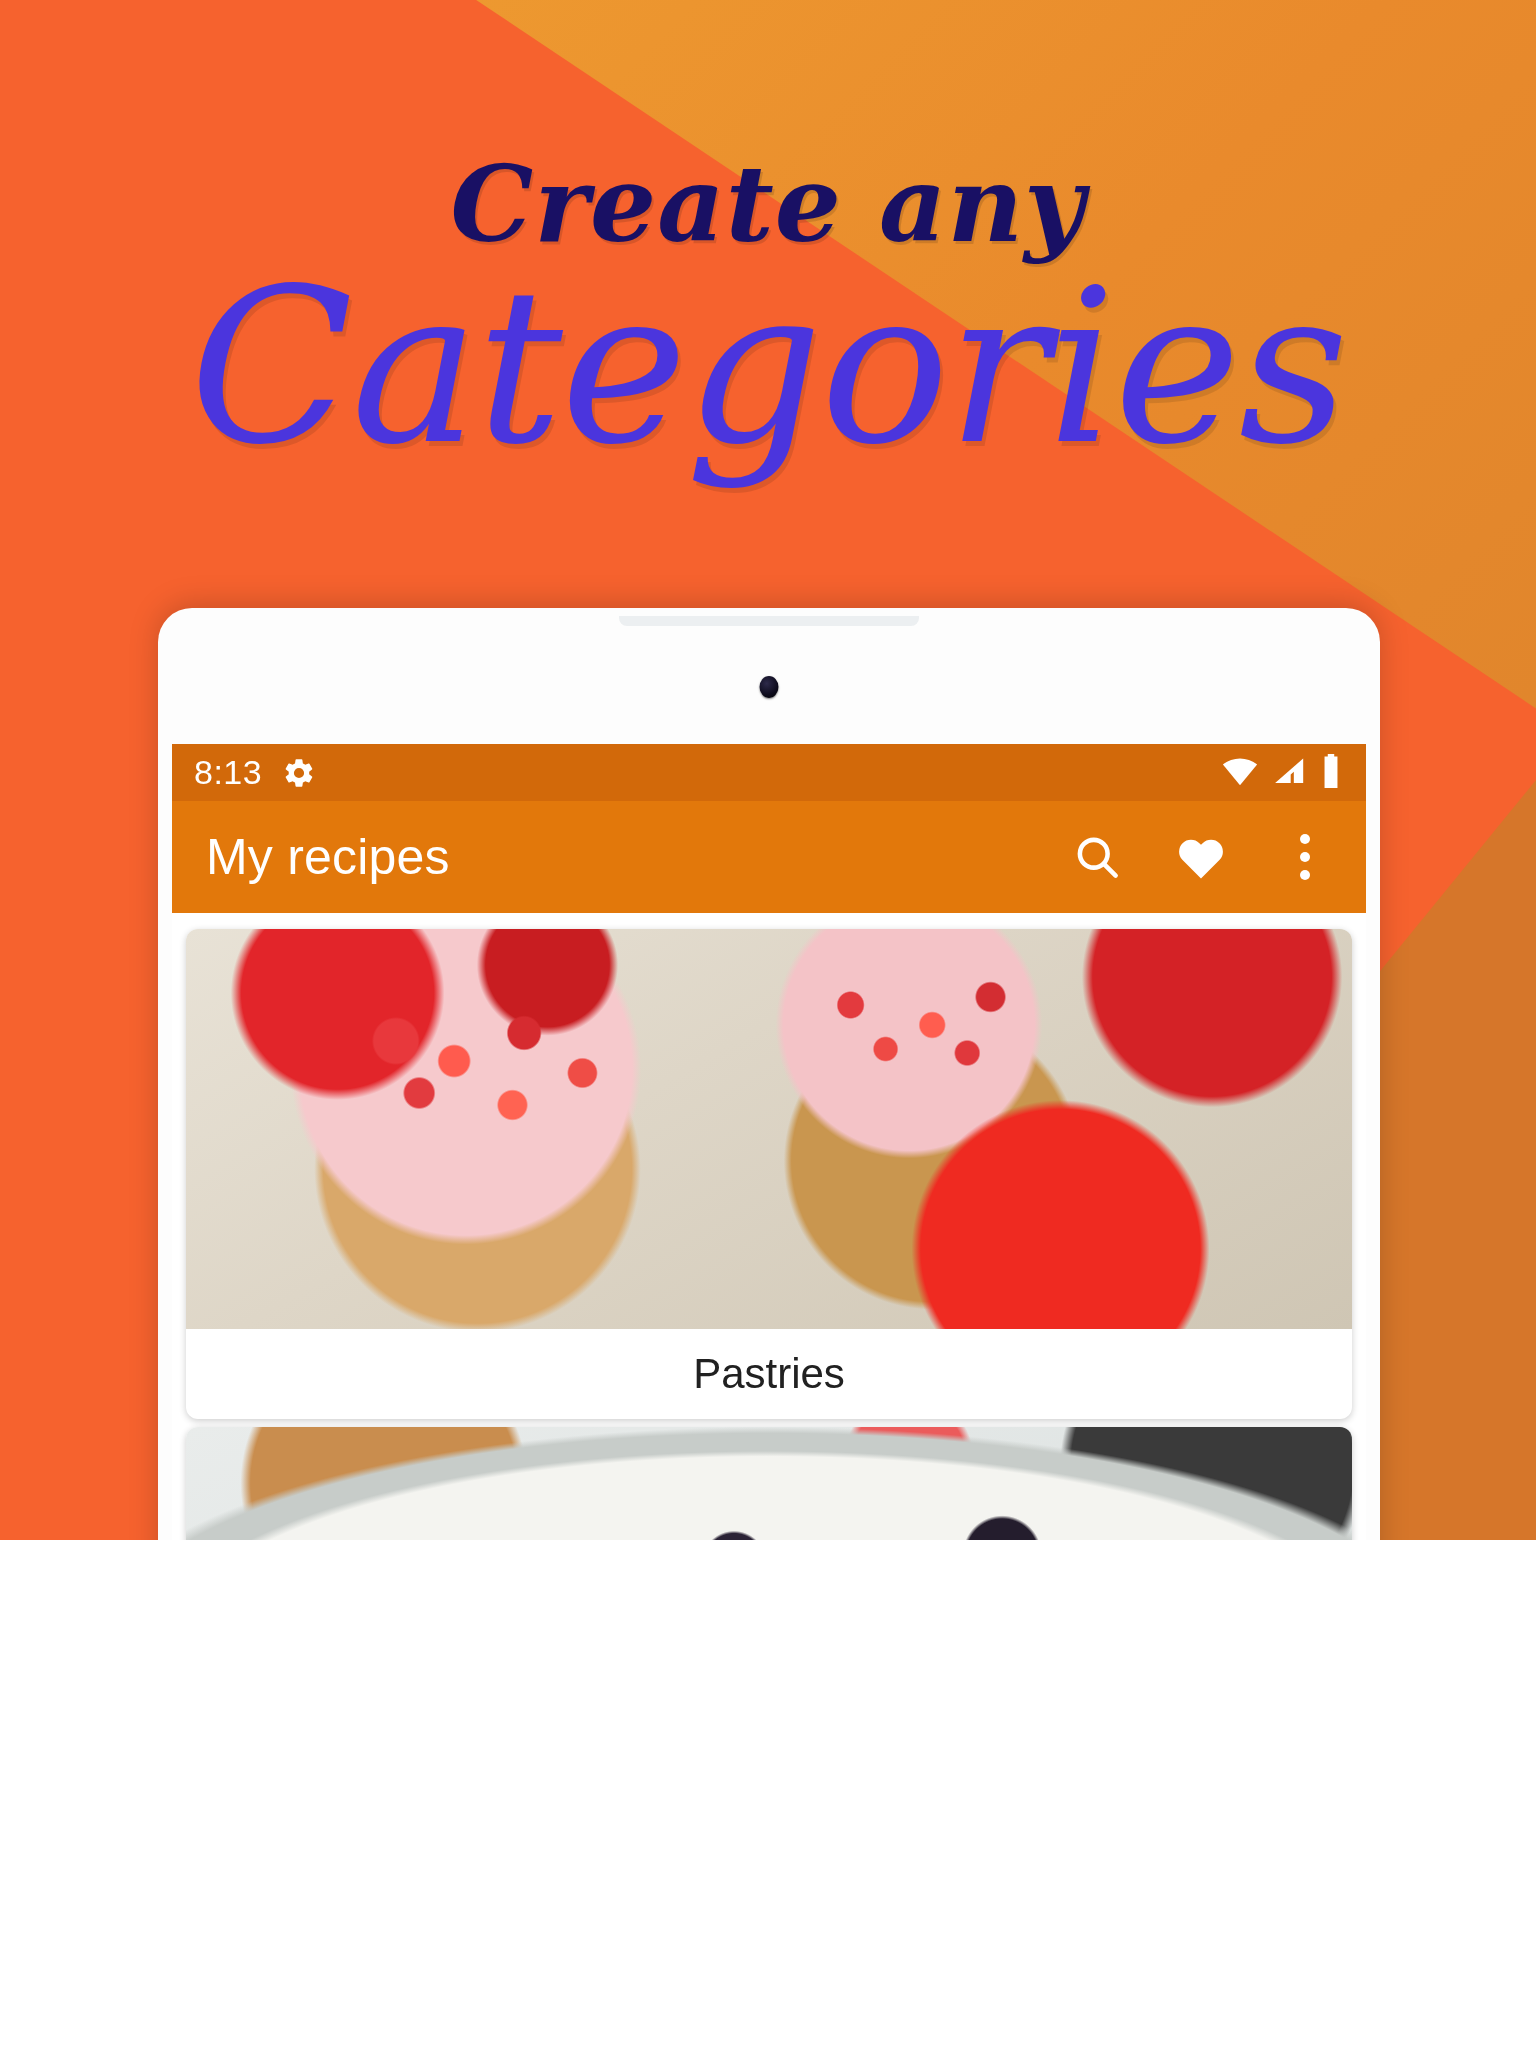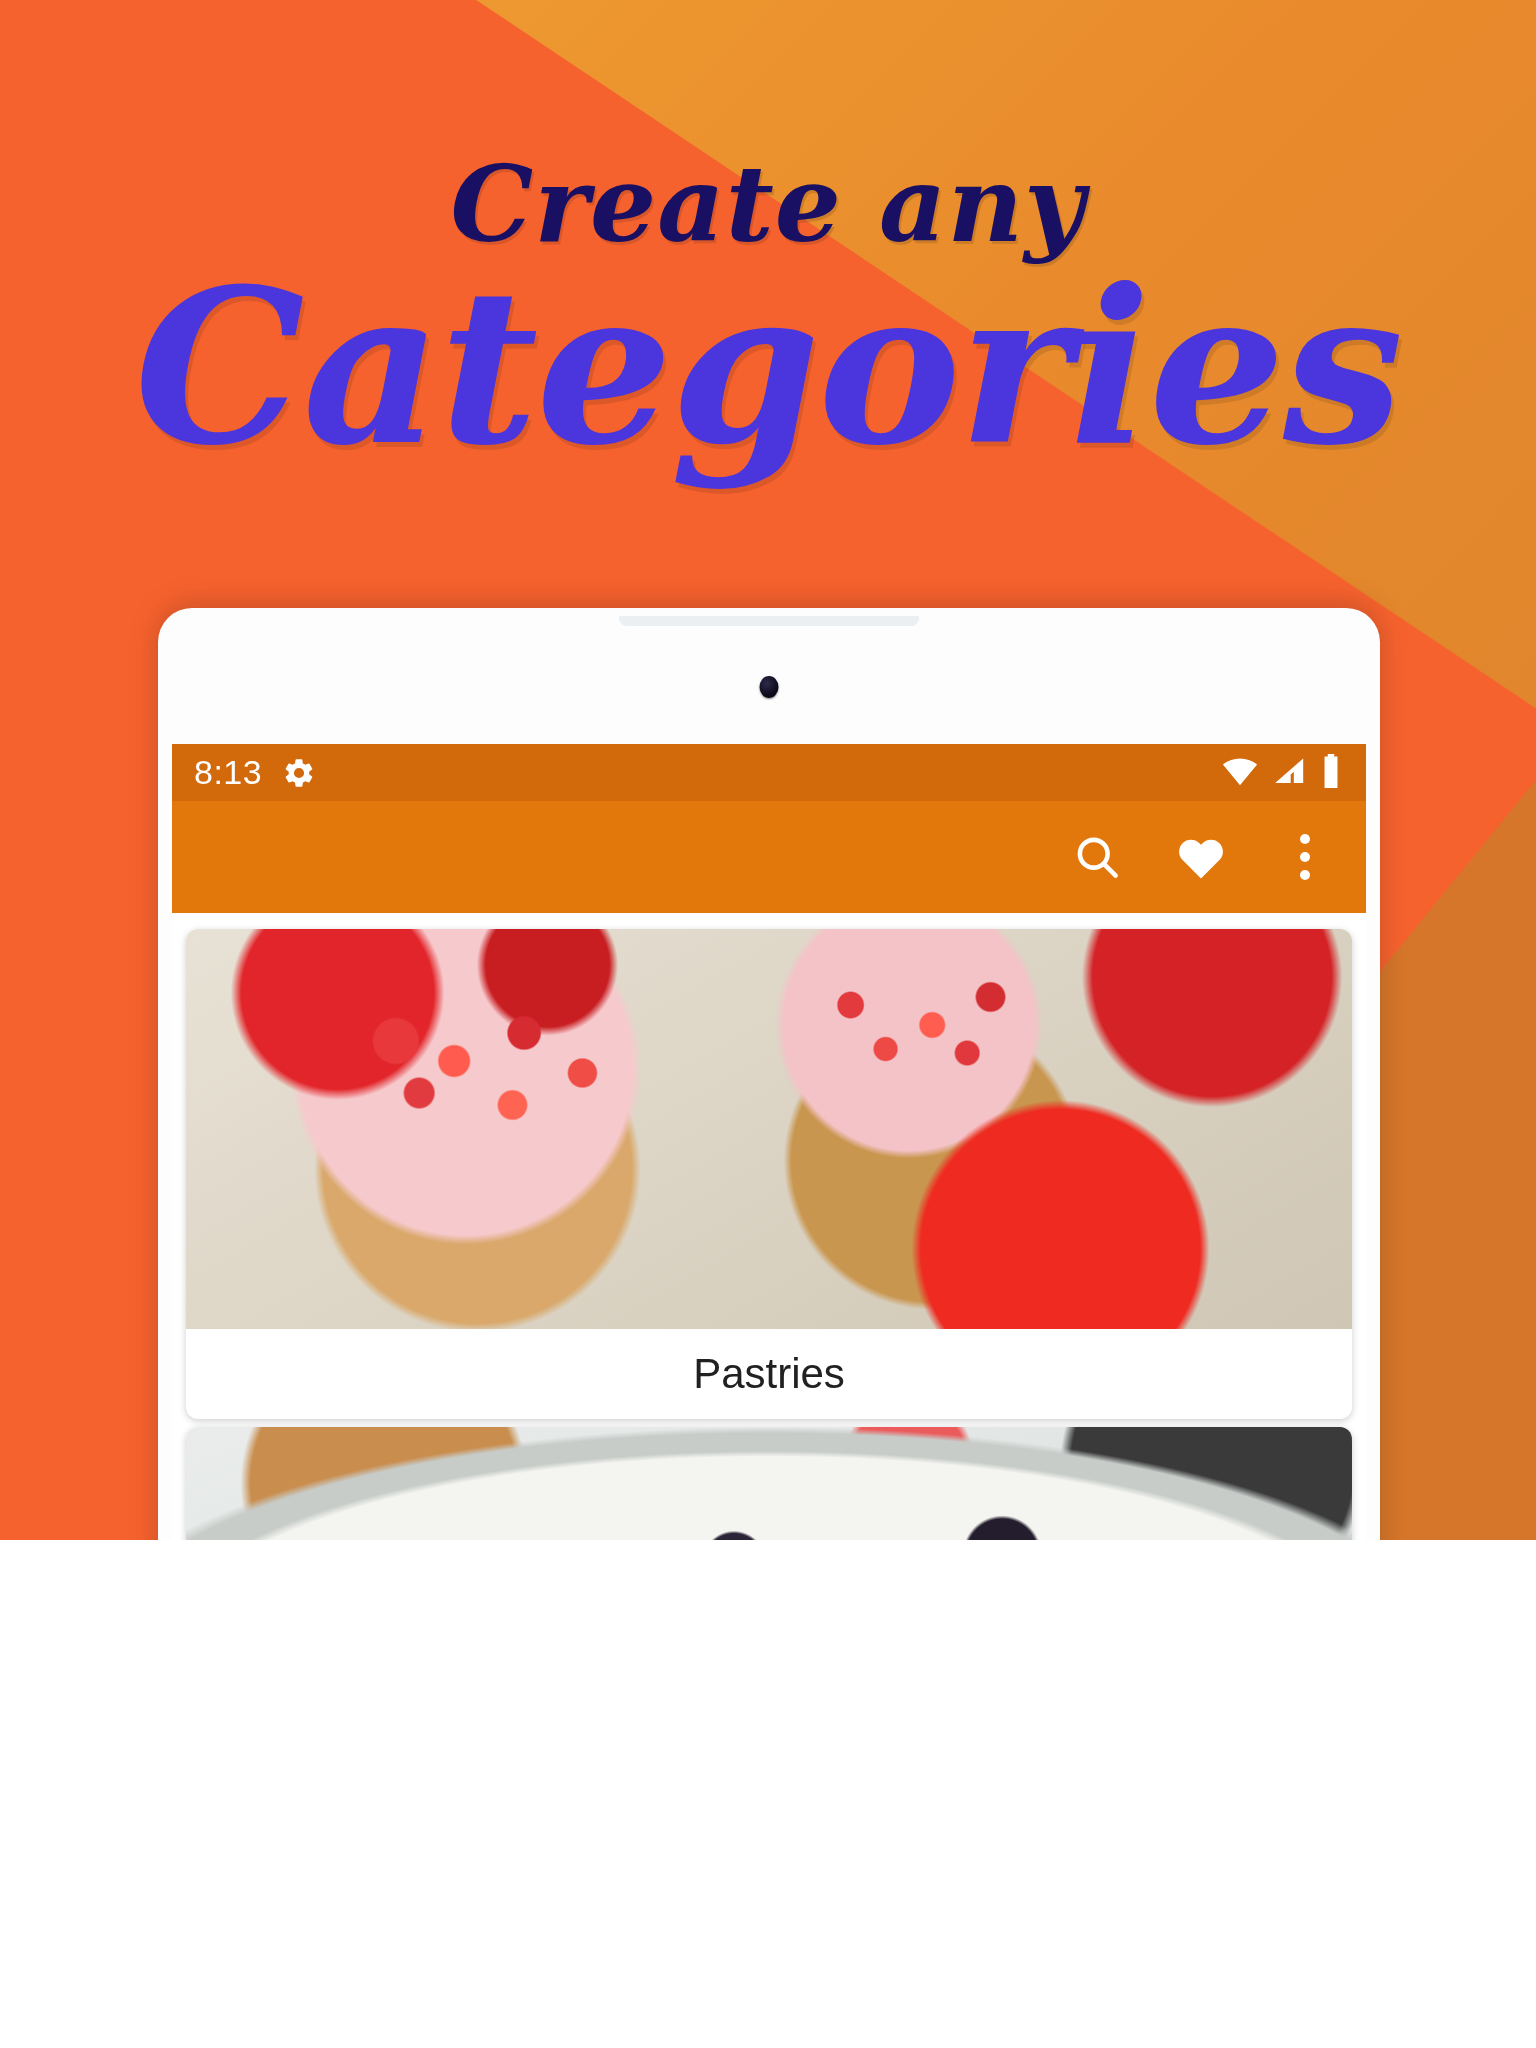--- a/index.html
+++ b/index.html
@@ -56,21 +56,21 @@
     font-size: 104px;
     line-height: 1.05;
     letter-spacing: 1px;
     color: #191064;
     text-shadow: 2px 3px 0 rgba(0,0,0,.12);
   }
   .headline .line2 {
     display: block;
     font-family: "DejaVu Serif", serif;
     font-style: italic;
-    font-weight: 700;
+    font-weight: 400;
     font-size: 214px;
     line-height: .95;
     letter-spacing: -2px;
     color: #4b35dd;
     margin-top: 6px;
     text-shadow: 3px 5px 0 rgba(0,0,0,.10);
   }
 
   
   .device {
@@ -345,20 +345,21 @@
           </span>
           <span>
             <svg width="22" height="34" viewBox="0 0 12 20" fill="#ffffff" aria-hidden="true">
               <path d="M4.1 0h3.8v1.5h1.9V20H2.2V1.5h1.9V0z"></path>
             </svg>
           </span>
         </span>
       </div>
 
       <div class="appbar">
+        <span class="appbar-title">My recipes</span>
 
         <span class="appbar-actions">
           <span class="act">
             <svg width="52" height="52" viewBox="0 0 24 24" fill="none" stroke="#ffffff" stroke-width="2.1" stroke-linecap="round" aria-hidden="true">
               <circle cx="10.5" cy="10.5" r="6.4"></circle>
               <line x1="15.4" y1="15.4" x2="20.6" y2="20.6"></line>
             </svg>
           </span>
 
           <span class="act">

